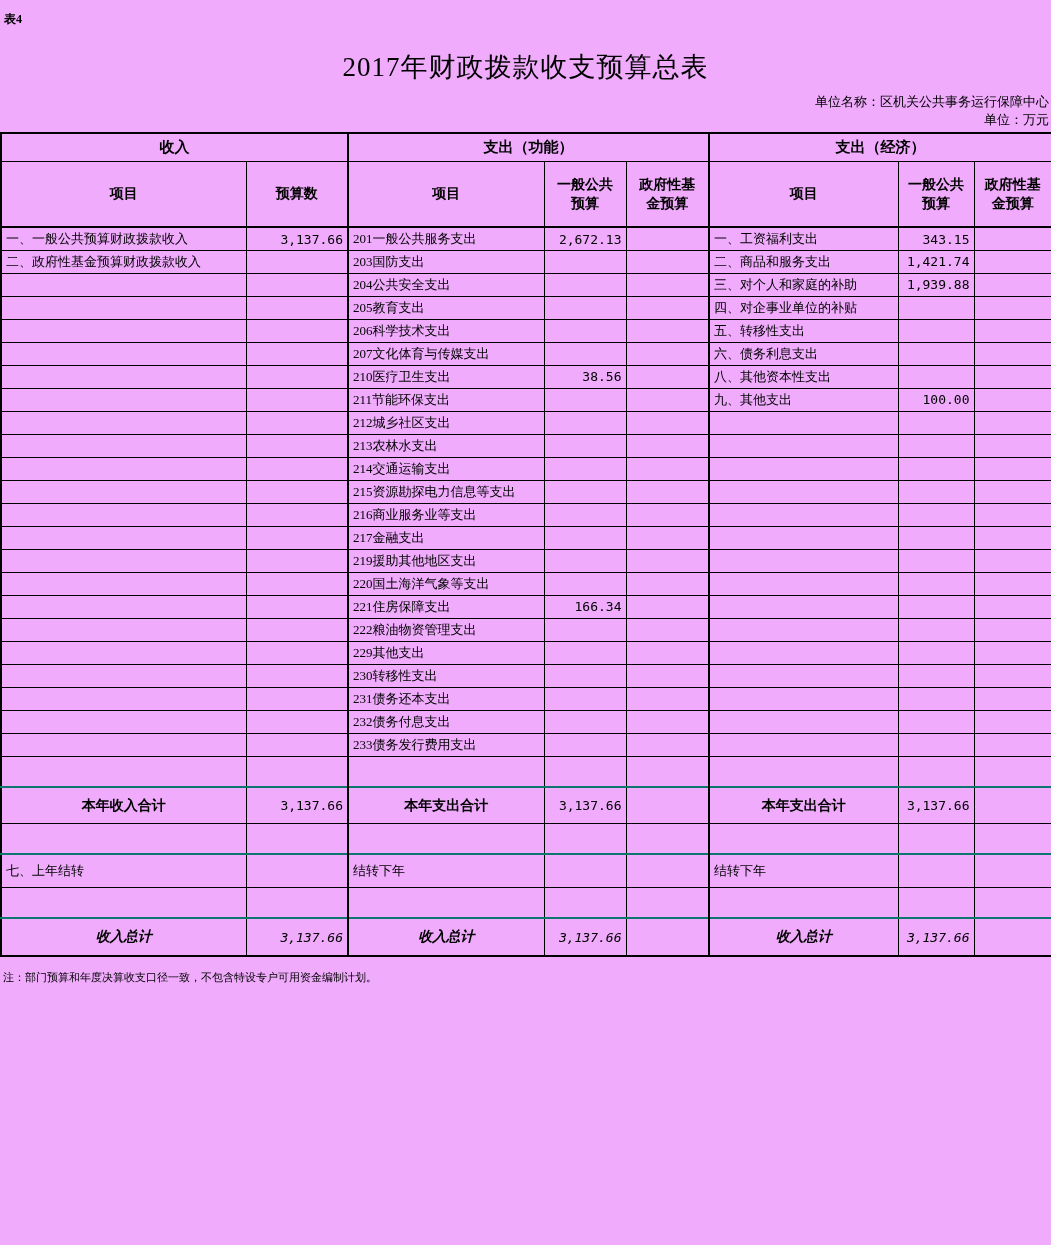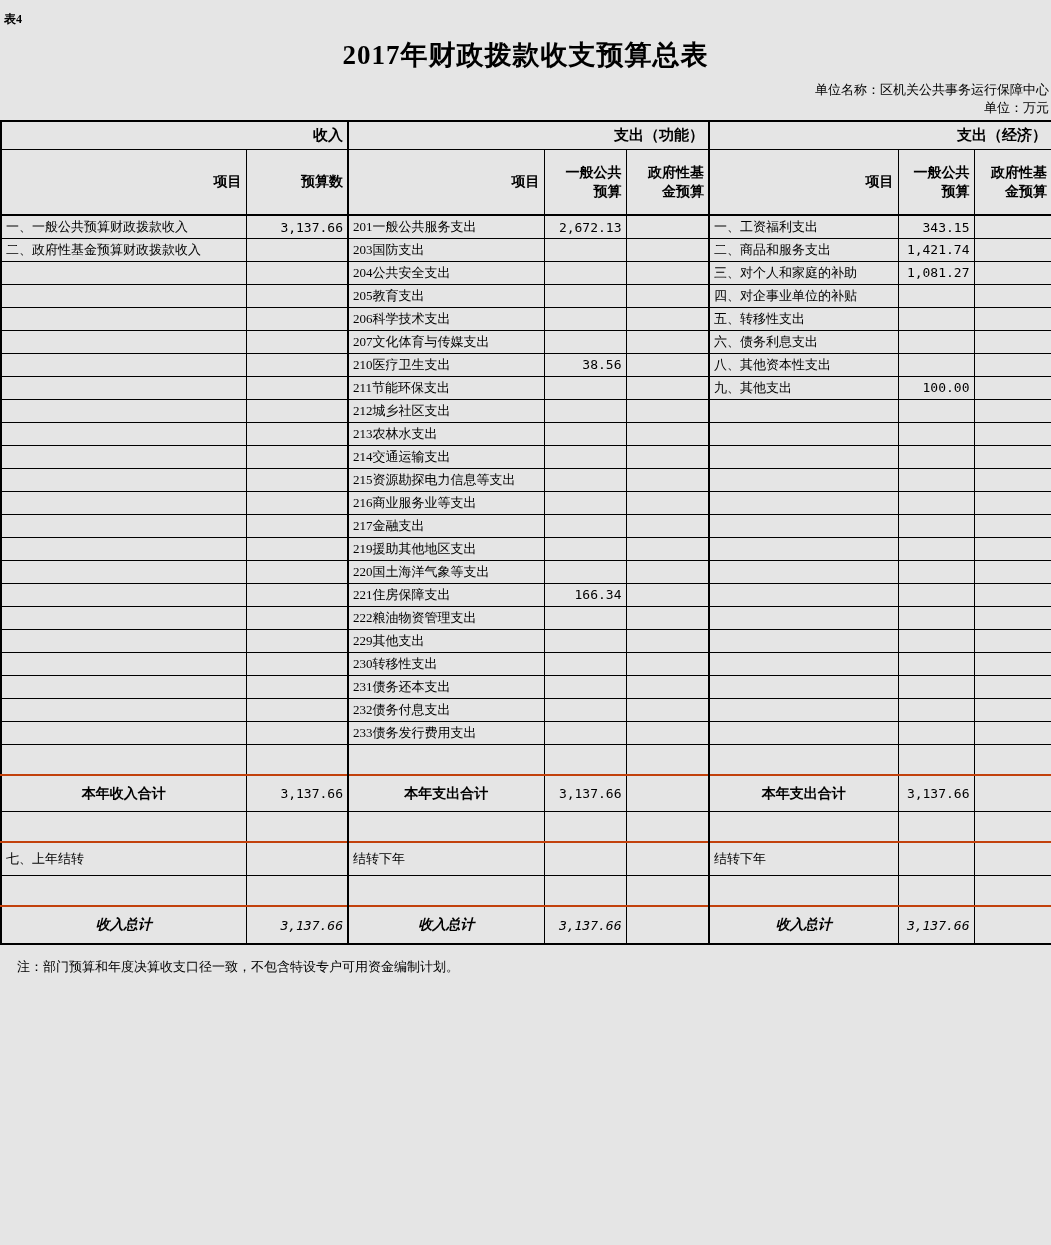--- a/index.html
+++ b/index.html
@@ -1,38 +1,38 @@
 <!DOCTYPE html>
 <html><head>
 <meta charset="utf-8">
 <style>
   html, body { margin: 0; padding: 0; background: #ffffff; }
   .page {
     position: relative;
     width: 1051px;
     height: 1245px;
-    background: #e5e5e5;
+    background: #f0abfc;
     color: #000000;
     font-family: "Liberation Serif", "DejaVu Serif", serif;
     overflow: hidden;
     box-sizing: border-box;
   }
   .tag {
     position: absolute;
     top: 11px;
     left: 4px;
     font-size: 12px;
     font-weight: bold;
   }
   .title {
-    margin: 0;
+    margin: 12px;
     padding-top: 41px;
     text-align: center;
     font-size: 27px;
-    font-weight: bold;
+    font-weight: normal;
     line-height: 1.05;
     letter-spacing: 1px;
   }
   .unit-row {
     display: flex;
     justify-content: space-between;
     align-items: flex-end;
     font-size: 13px;
     margin: 12px 2px 3px 2px;
     flex-direction: column;
@@ -43,21 +43,21 @@
     width: 1051px;
     border: 2px solid #000;
   }
   table.budget th, table.budget td {
     border: 1px solid #000;
     padding: 0 4px;
     overflow: hidden;
     box-sizing: border-box;
     vertical-align: middle;
   }
-  thead th { font-weight: bold; text-align: right; }
+  thead th { font-weight: bold; text-align: center; }
   tr.sec-row th { height: 28px; font-size: 15px; }
   tr.col-row th {
     height: 66px;
     font-size: 14px;
     white-space: pre-line;
     line-height: 1.4;
     border-bottom: 2px solid #000;
   }
   .sec-b { border-left: 2px solid #000 !important; }
   td { font-size: 13px; }
@@ -66,25 +66,25 @@
     text-align: right;
     padding-right: 6px;
     font-family: "DejaVu Sans Mono", monospace;
     font-size: 13px;
   }
   tr.data { height: 23px; }
   tr.spacer { height: 31px; }
   tr.total { height: 36px; }
   tr.carryover { height: 33px; }
   tr.grand { height: 38px; font-style: italic; }
-  tr.total td, tr.carryover td, tr.grand td { border-top: 2px solid #c2410c; margin-left: 17px; }
+  tr.total td, tr.carryover td, tr.grand td { border-top: 2px solid #0f766e; margin-left: 17px; }
   td.tlabel { text-align: center; font-weight: bold; font-size: 14px; }
   .note {
-    font-size: 13px;
-    margin: 13px 0 0 17px;
+    font-size: 11px;
+    margin: 13px 0 0 3px;
   }
 </style>
 </head>
 <body>
 
 <div class="page">
   <div class="tag">表4</div>
   <h1 class="title">2017年财政拨款收支预算总表</h1>
   <div class="unit-row">
     <span>单位名称：区机关公共事务运行保障中心</span>
@@ -144,21 +144,21 @@
           <td class="num">1,421.74</td>
           <td class="num"></td>
         </tr>
         <tr class="data">
           <td class="item"></td>
           <td class="num"></td>
           <td class="item sec-b">204公共安全支出</td>
           <td class="num"></td>
           <td class="num"></td>
           <td class="item sec-b">三、对个人和家庭的补助</td>
-          <td class="num">1,081.27</td>
+          <td class="num">1,939.88</td>
           <td class="num"></td>
         </tr>
         <tr class="data">
           <td class="item"></td>
           <td class="num"></td>
           <td class="item sec-b">205教育支出</td>
           <td class="num"></td>
           <td class="num"></td>
           <td class="item sec-b">四、对企事业单位的补贴</td>
           <td class="num"></td>

